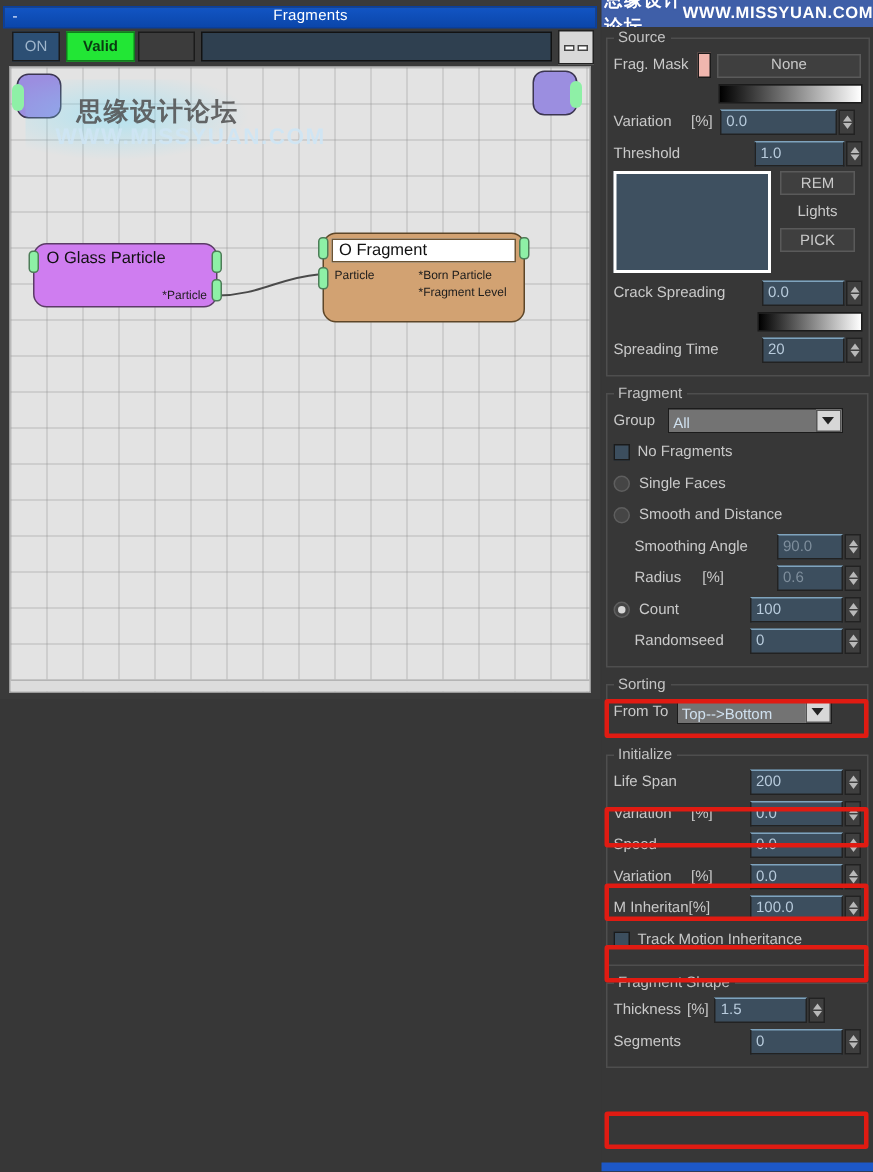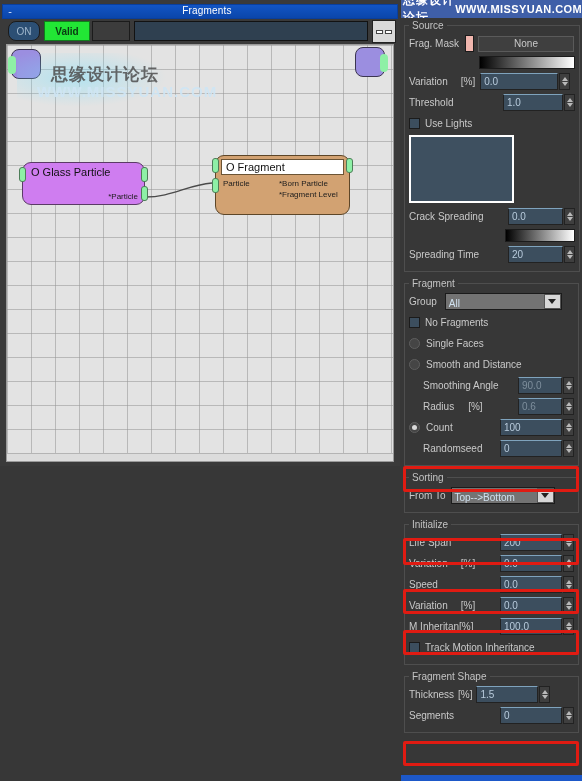--- a/index.html
+++ b/index.html
@@ -16,21 +16,21 @@
   #editor-titlebar .t-min { width:14px; text-align:center; color:#dfe9ff; font-size:10px;
      line-height:11px; }
   #editor-titlebar .t-title { flex:1; text-align:center; color:#ffffff; font-size:10px;
      font-family:"Liberation Sans", sans-serif; letter-spacing:.2px;
      transform:translateY(-1px); }
 
   #editor-toolbar { position:absolute; left:4px; top:21px; width:392px; height:22px; }
   .tb-btn { position:absolute; top:0; height:20px; border:1px solid #1b1b1b;
      font-size:10px; color:#cfd8e6; display:flex; align-items:center;
      justify-content:center; font-family:"Liberation Sans", sans-serif; }
-  #btn-on { left:4px; width:32px; background:#2c4f74; color:#9fb6cc;border-radius:8px; }
+  #btn-on { left:4px; width:32px; background:#2c4f74; color:#9fb6cc; }
   #btn-valid { left:40px; width:46px; background:#22e635; color:#0a3a12;
      border:1px solid #0f7f1c; font-weight:bold; }
   #btn-misc { left:88px; width:38px; background:#3c3c3c; color:#cccccc; }
   #tb-field { position:absolute; left:130px; top:0; width:234px; height:20px;
      background:#2f4050; border:1px solid #121212; }
   #btn-dash { position:absolute; left:368px; top:-1px; width:24px; height:23px;
      background:#d9d9d9; border:1px solid #222; display:flex; align-items:center;
      justify-content:center; gap:2px; }
   #btn-dash i { display:block; width:7px; height:4px; background:#fff;
      border:1px solid #444; }
@@ -261,27 +261,28 @@
 
         <div class="row">
           <span class="lbl">Threshold</span>
           <div class="num" style="margin-left:auto;width:60px;">1.0</div>
           <div class="spin">
               <i class="ar up"></i>
               <i class="ar dn"></i>
             </div>
         </div>
 
-        <div class="row">
-          <div class="chk"></div>
-          <span class="lbl">Use Lights</span>
-        </div>
 
         <div class="row" style="height:70px; align-items:flex-start;">
           <div class="listbox" style="width:105px;"></div>
+          <div style="display:flex;flex-direction:column;gap:3px;margin-left:6px;width:50px;">
+            <div class="btn">REM</div>
+            <div class="btn" style="background:transparent;border:none;">Lights</div>
+            <div class="btn">PICK</div>
+          </div>
         </div>
 
         <div class="row">
           <span class="lbl">Crack Spreading</span>
           <div class="num" style="margin-left:auto;width:55px;">0.0</div>
           <div class="spin">
               <i class="ar up"></i>
               <i class="ar dn"></i>
             </div>
         </div>

